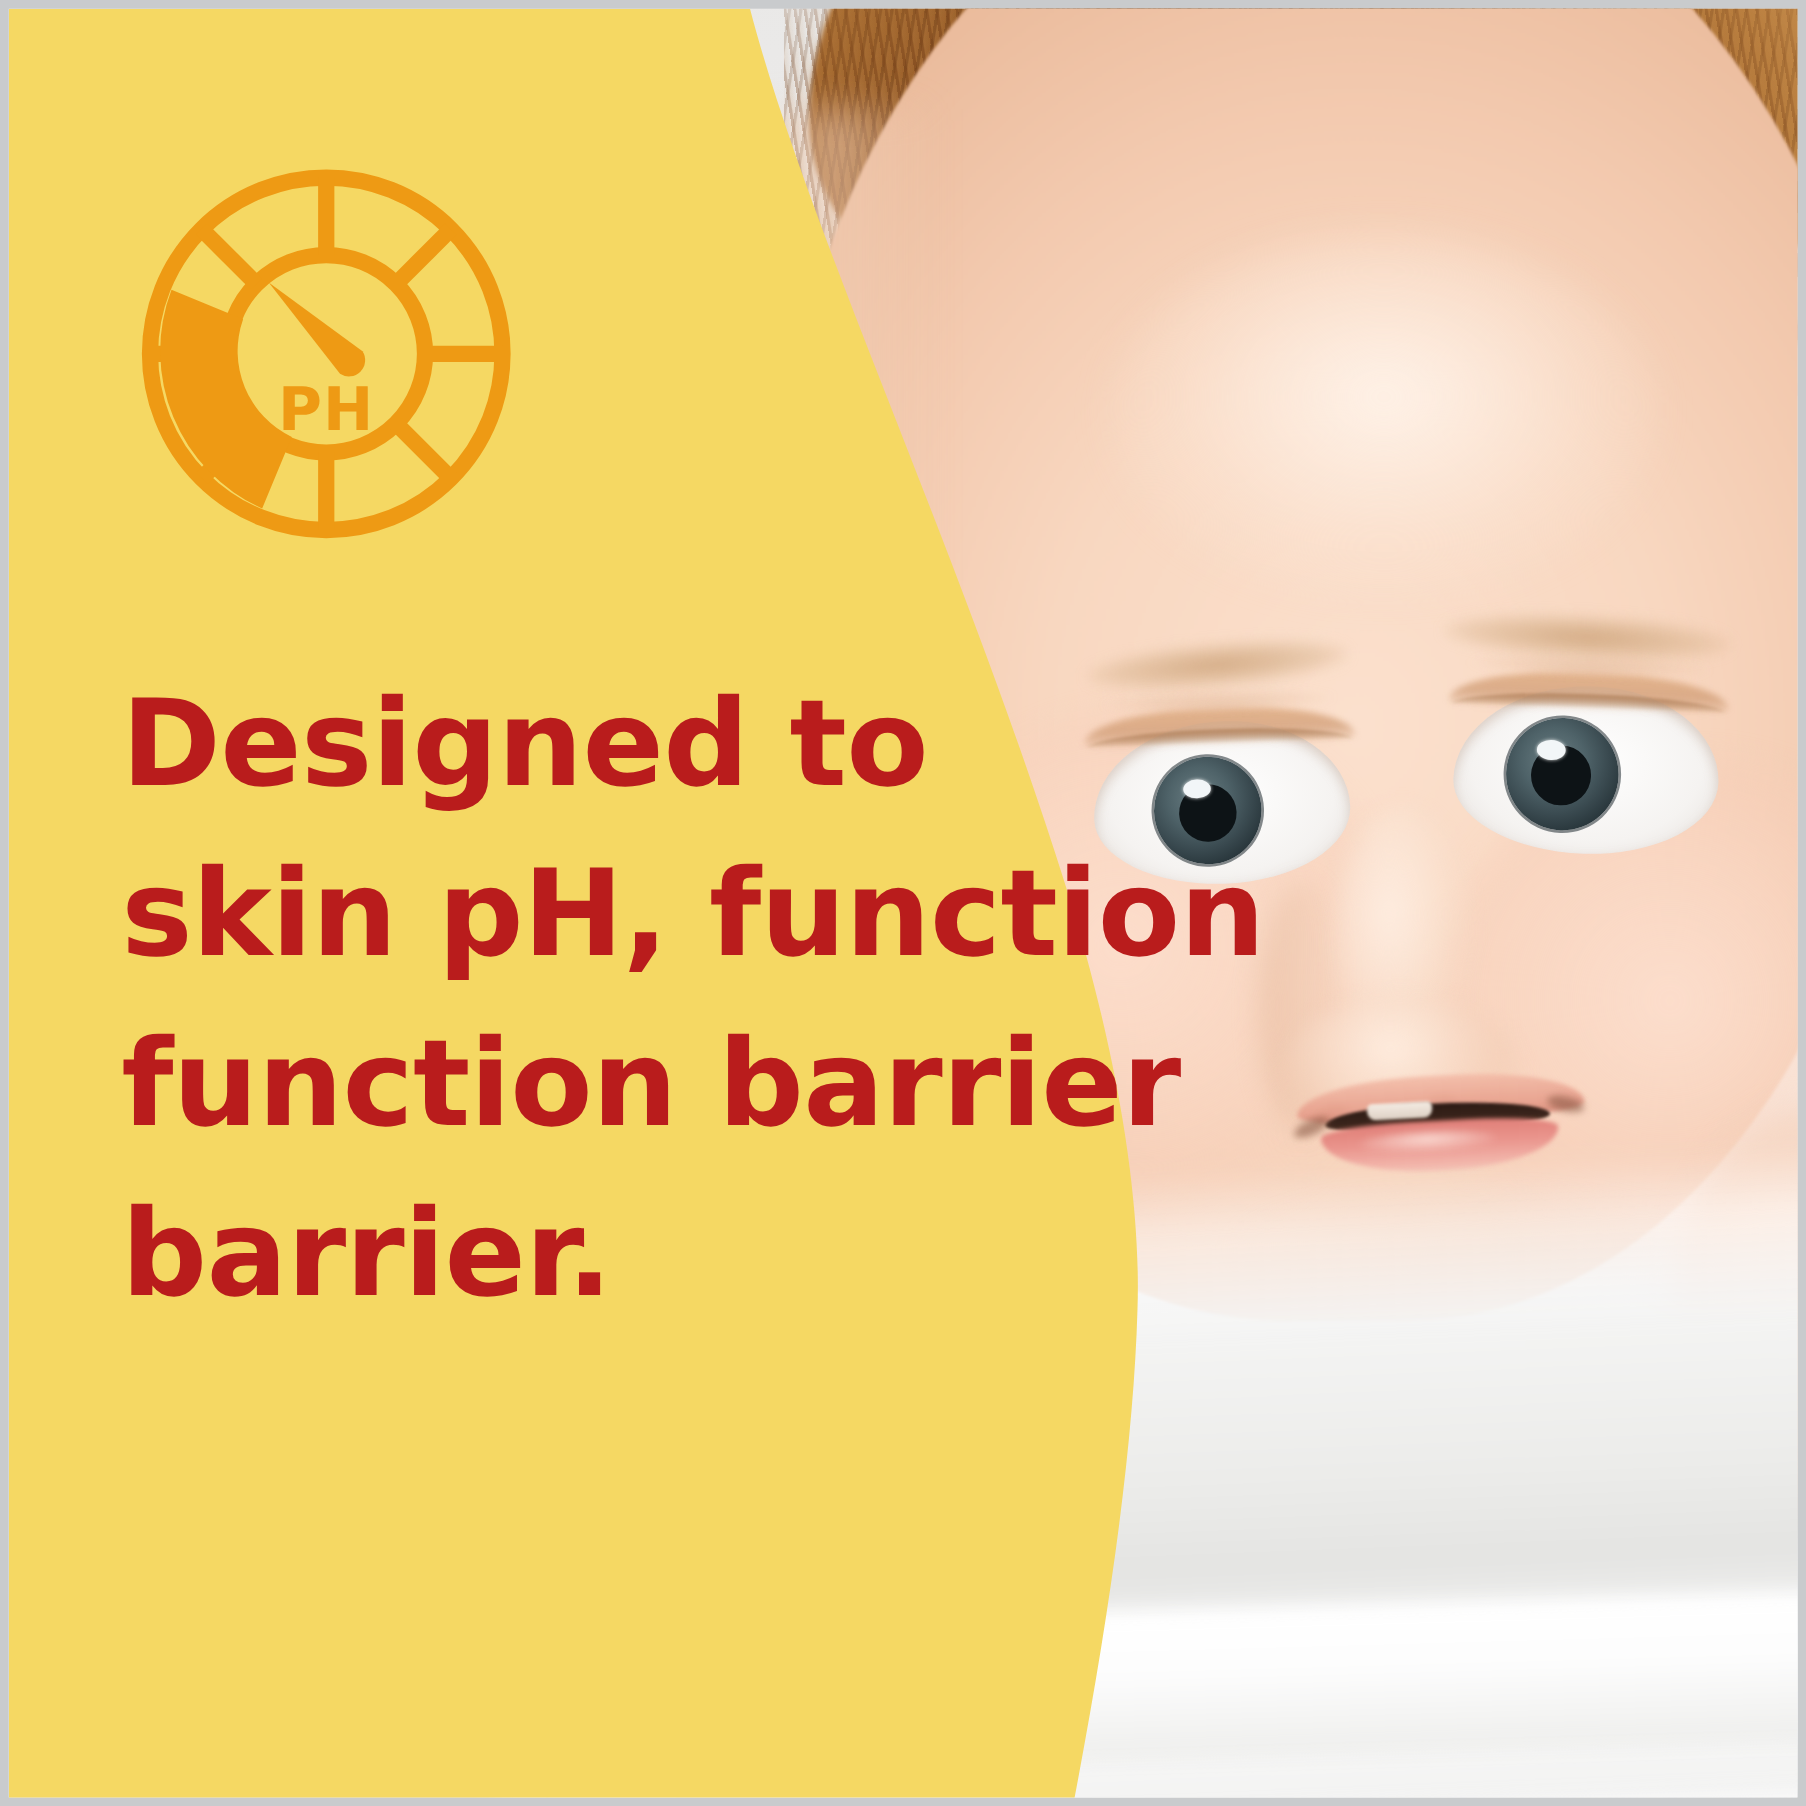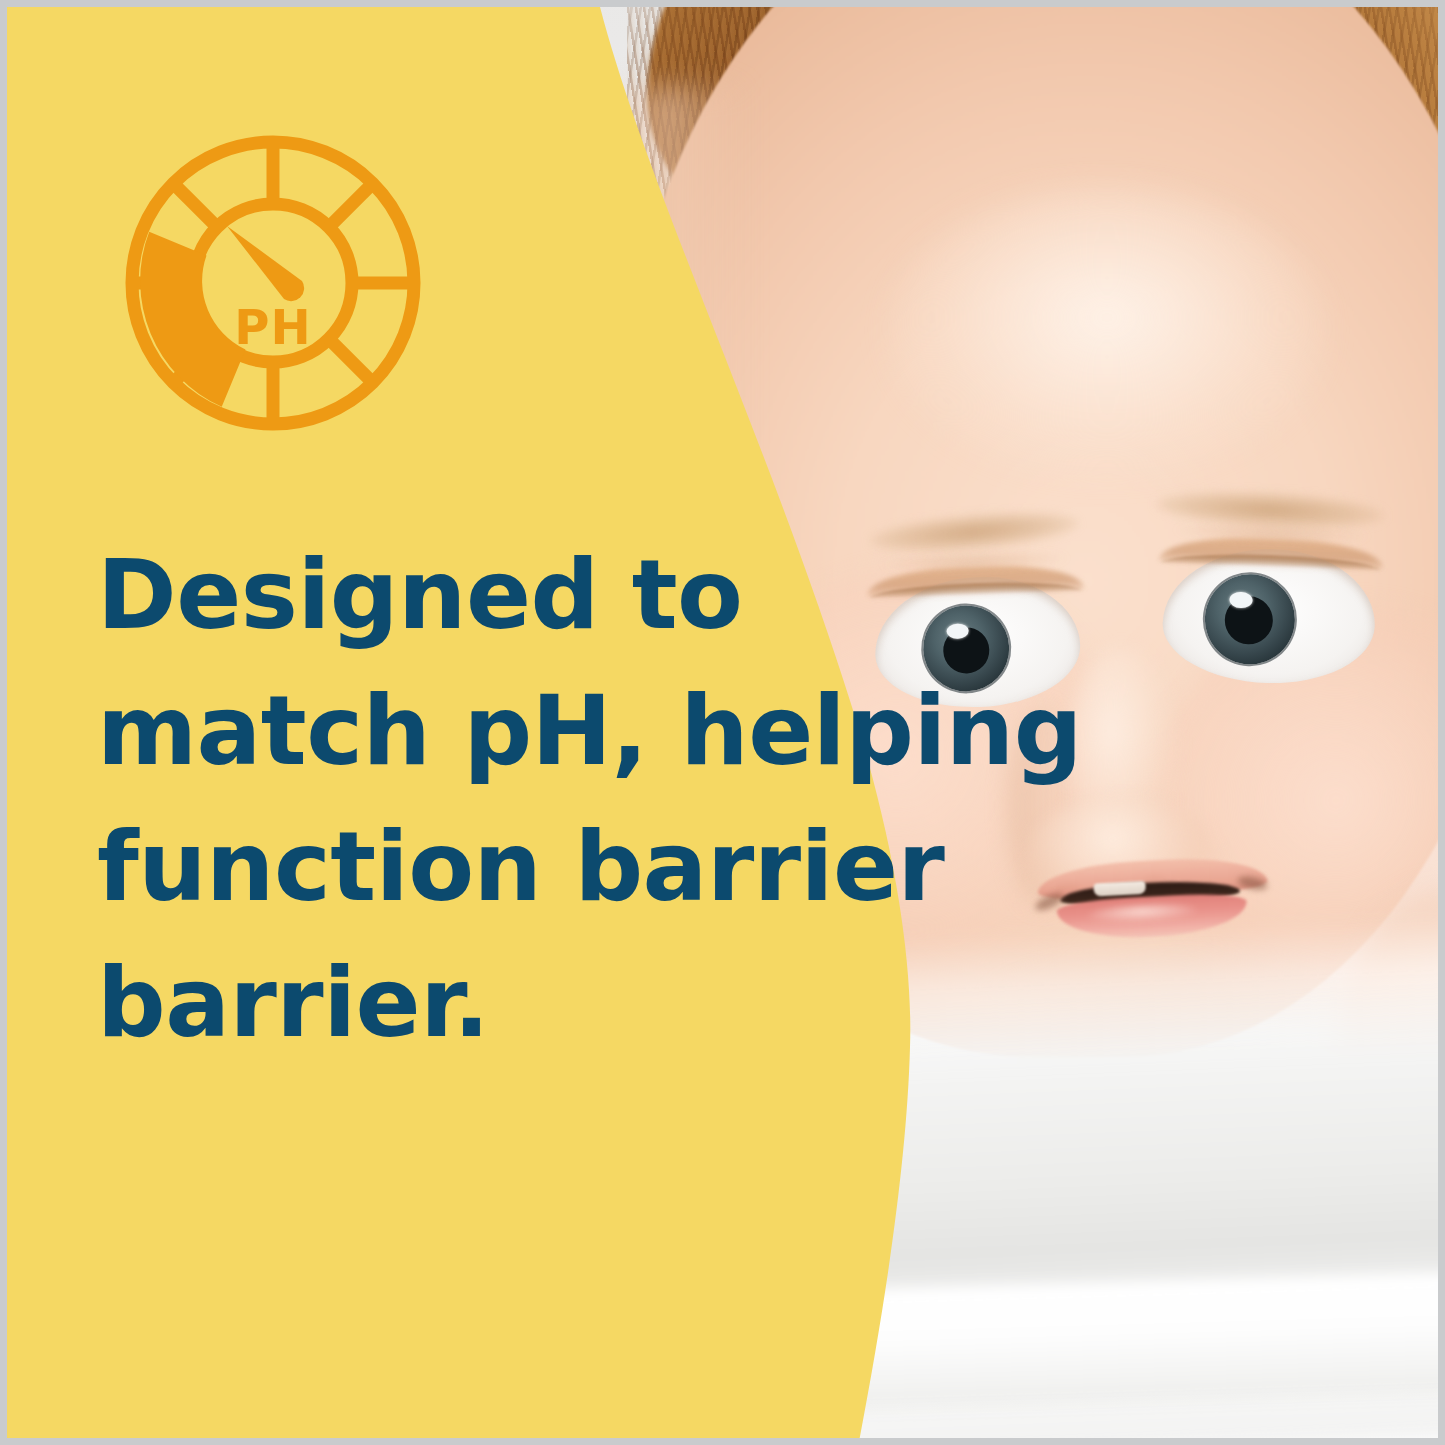--- a/index.html
+++ b/index.html
@@ -373,33 +373,33 @@
     position: absolute;
     left: 0; top: 0;
     width: 1000px;
     height: 1445px;
     pointer-events: none;
   }
   .content > * { pointer-events: auto; }
 
   .ph-icon {
     position: absolute;
-    left: 112px;
+    left: 100px;
     top: 126px;
     width: 308px;
     height: 300px;
   }
   .ph-icon svg { display: block; width: 100%; height: 100%; }
 
   .headline {
     position: absolute;
     left: 90px;
     top: 520px;
     width: 790px;
-    color: #0c4a6e;
+    color: #b91c1c;
     font-family: "DejaVu Sans", sans-serif;
     font-weight: bold;
     font-size: 96px;
     line-height: 136px;
     letter-spacing: -0.5px;
   }
   .headline .ln { display: block; white-space: nowrap; }
 </style>
 </head>
 <body>
@@ -514,20 +514,20 @@
           <path d="M 108 93
                    L 183 148
                    a 13 13 0 0 1 -18 18
                    Z" fill="#EE9A14"></path>
           <text x="154" y="211" fill="#EE9A14" font-family="DejaVu Sans, sans-serif" font-weight="bold" font-size="48" letter-spacing="1" text-anchor="middle">PH</text>
         </svg>
       </div>
 
       <div class="headline">
         <span class="ln">Designed to</span>
-        <span class="ln">match pH, helping</span>
+        <span class="ln">skin pH, function</span>
         <span class="ln">function barrier</span>
         <span class="ln">barrier.</span>
       </div>
 
     </div>
   </div>
 </div>
 
 </body></html>

